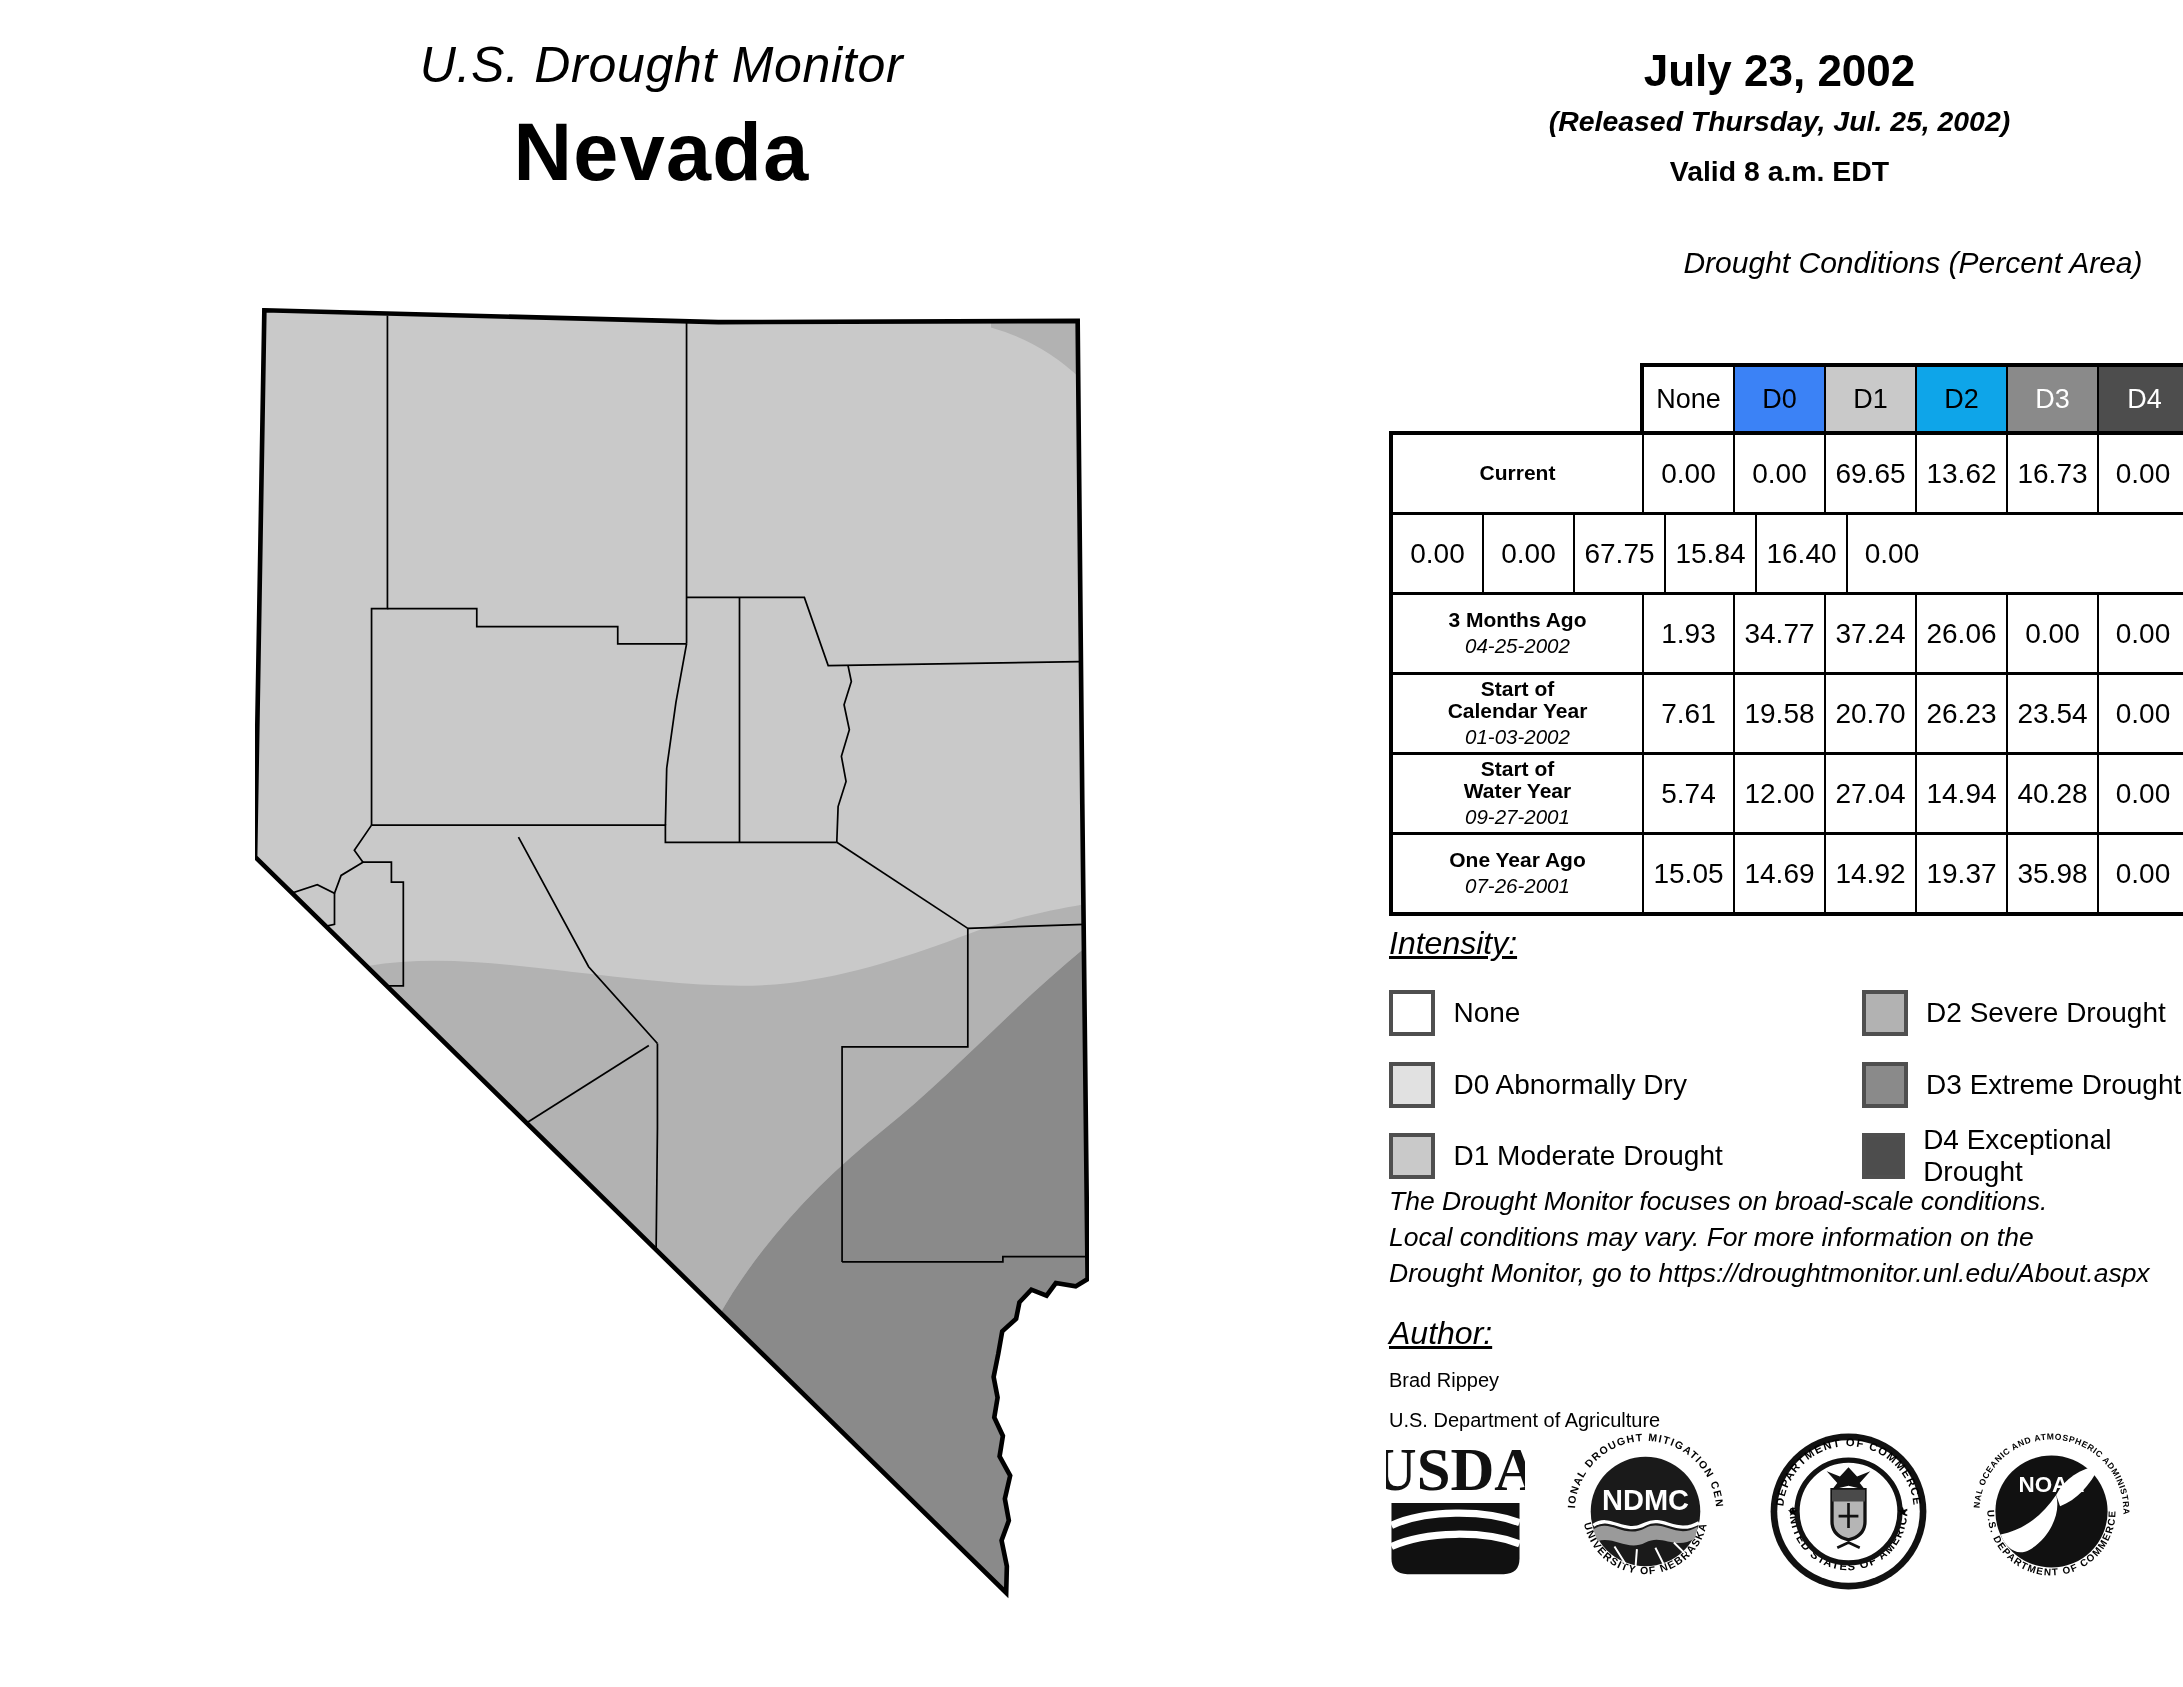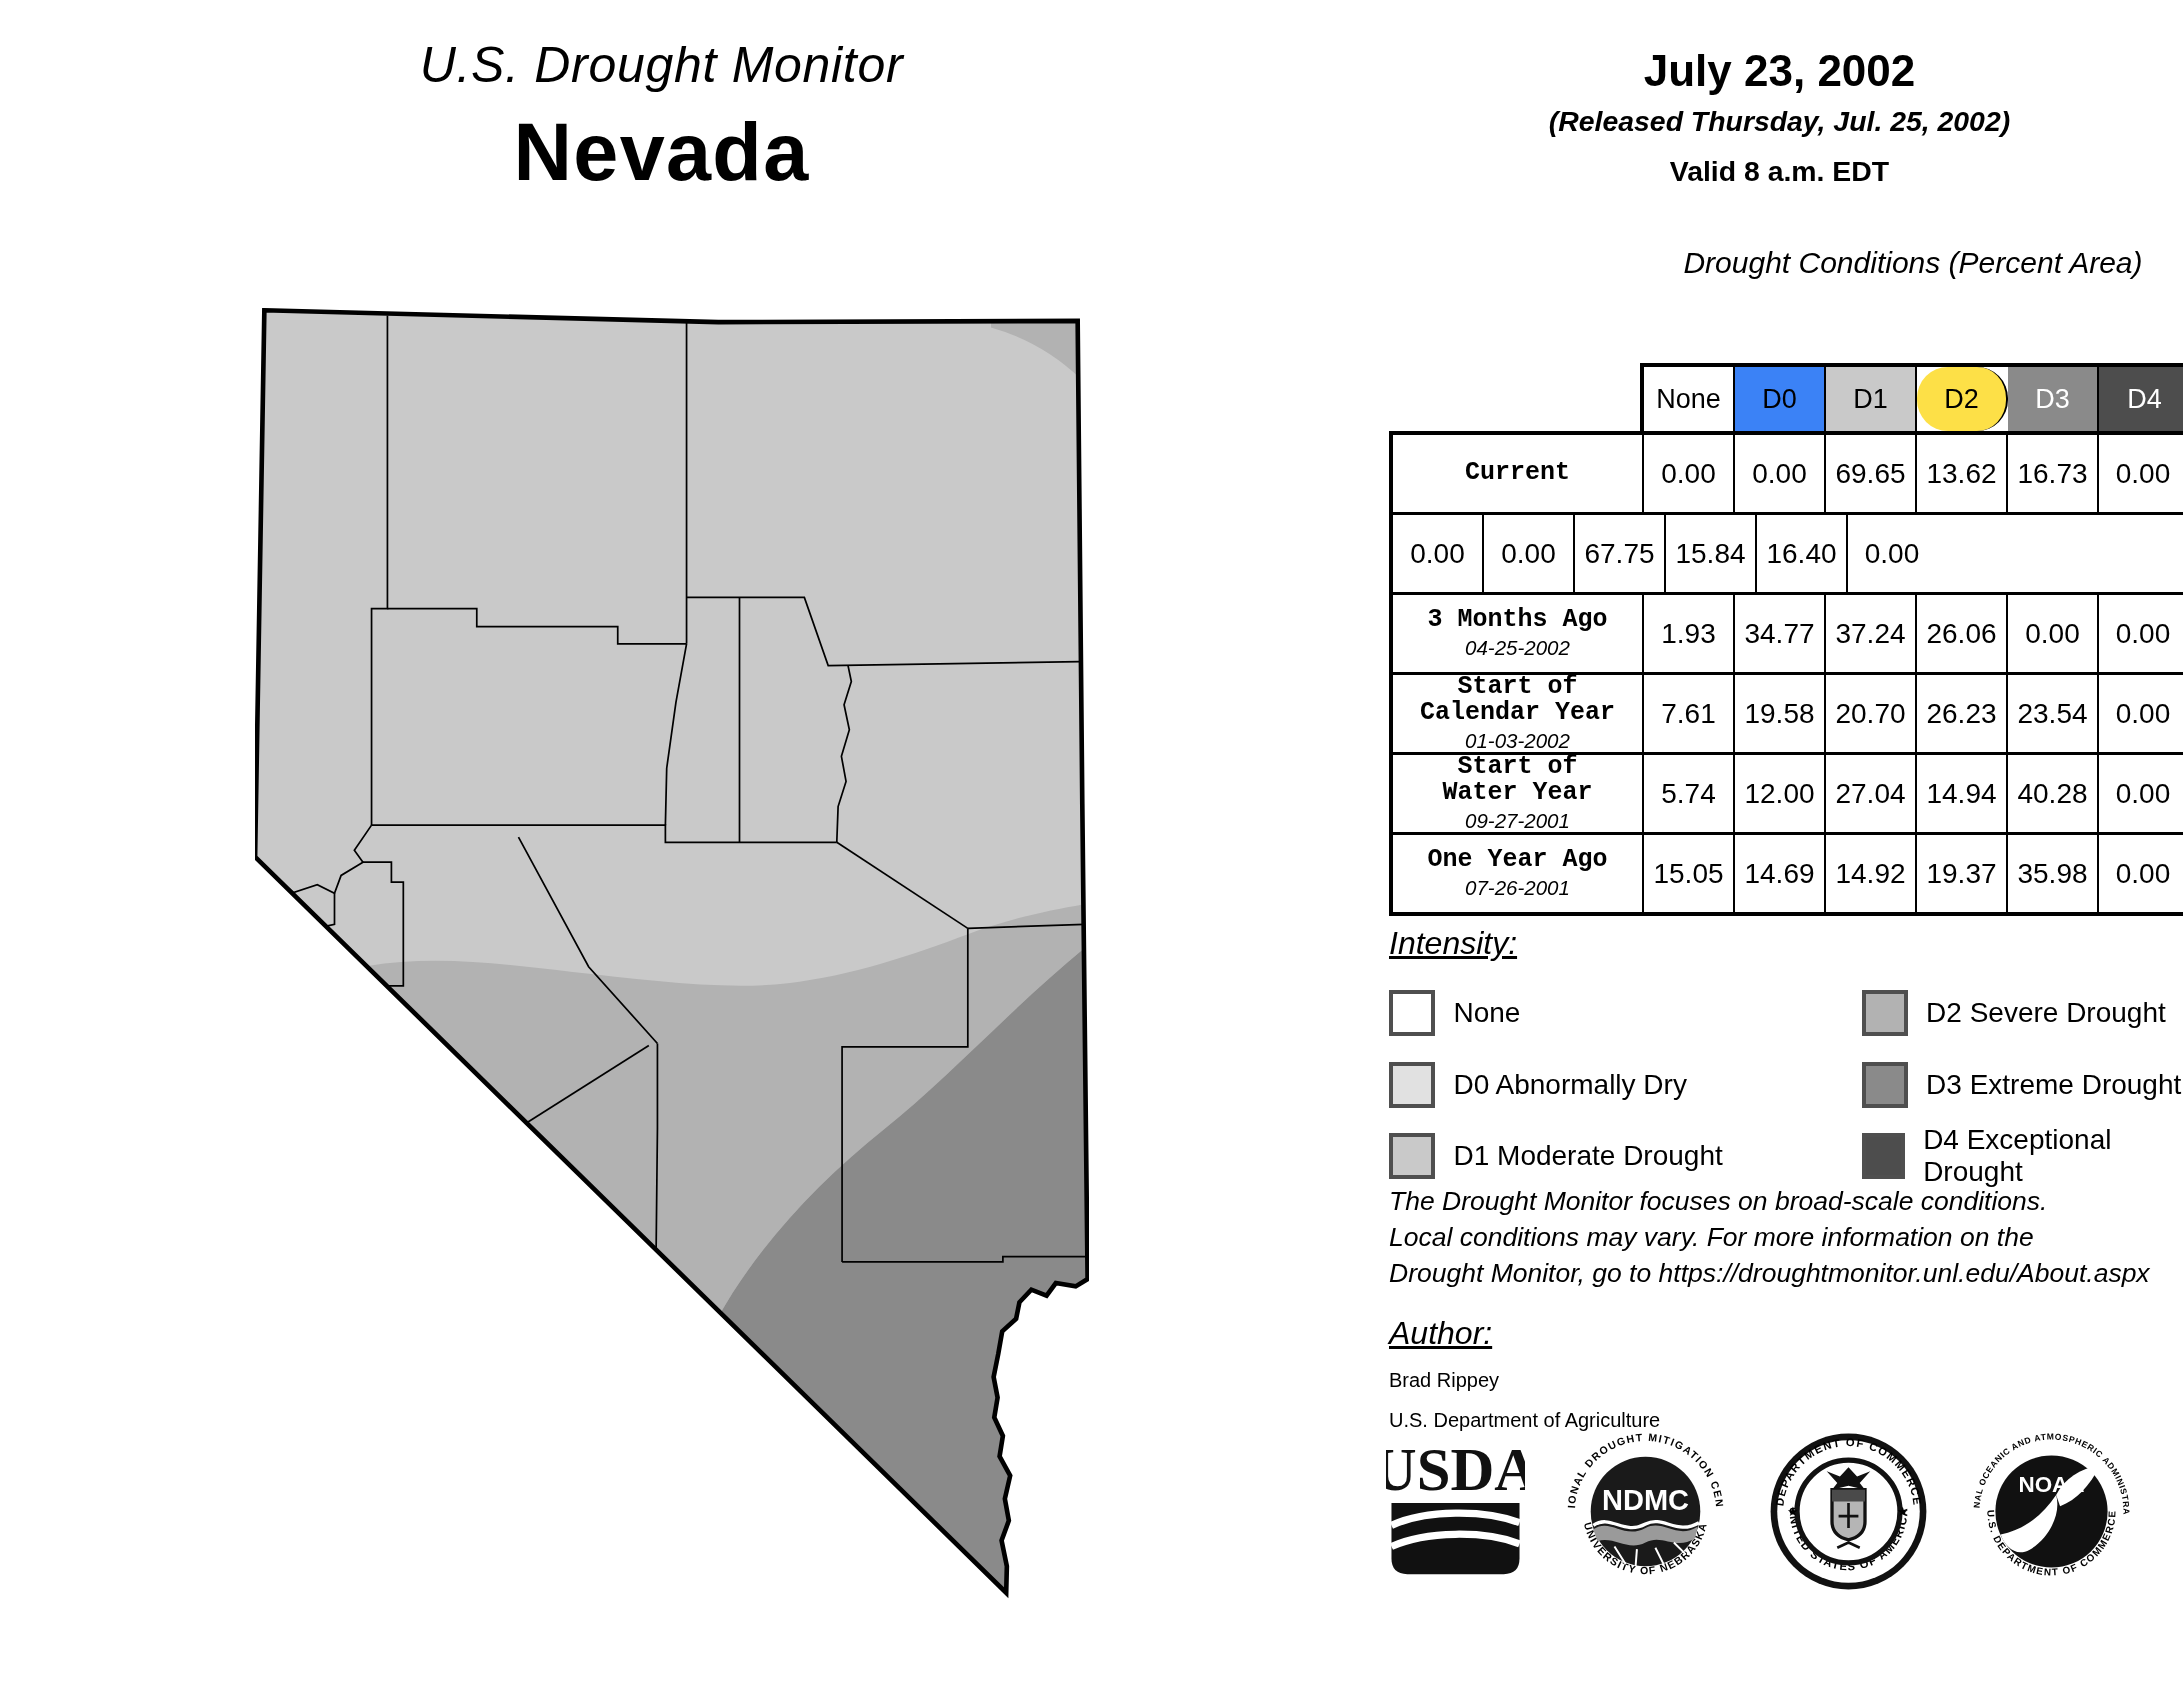--- a/index.html
+++ b/index.html
@@ -21,21 +21,21 @@
   .hdr-row{display:flex;margin-left:251px;border:4px solid #000;border-bottom:none;}
   .hdr-cell{width:91px;height:64px;display:flex;align-items:center;justify-content:center;
     font-size:27px;border-right:2.6px solid #000;box-sizing:border-box;}
   .hdr-cell:last-child{border-right:none;}
   .hdr-cell.lt{color:#fff;}
   .tbl-body{border:4.6px solid #000;width:795px;}
   .data-row{display:flex;border-bottom:3.3px solid #000;height:77px;}
   .data-row:last-child{border-bottom:none;}
   .lbl-cell{width:251px;box-sizing:border-box;border-right:2.6px solid #000;display:flex;
     flex-direction:column;align-items:center;justify-content:center;text-align:center;}
-  .lbl{font-size:25px;font-weight:bold;line-height:1.06;white-space:pre-line;font-family:Liberation Mono, monospace;}
+  .lbl{font-size:21px;font-weight:bold;line-height:1.06;white-space:pre-line;}
   .lbl-date{font-size:20.5px;font-style:italic;margin-top:2.6px;}
   .val-cell{width:91px;box-sizing:border-box;border-right:2.6px solid #000;display:flex;
     align-items:center;justify-content:center;font-size:28px;}
   .val-cell:last-child{border-right:none;width:88px;}
   
   #intensity{left:1389px;top:925px;width:807px;}
   .sec-head{font-size:32px;font-style:italic;text-decoration:underline;}
   #legend-cols{display:flex;margin-top:26.5px;}
   .leg-col{display:flex;flex-direction:column;gap:22.5px;}
   .leg-col.c1{width:509px;}
@@ -119,21 +119,21 @@
   <div id="valid">Valid 8 a.m. EDT</div>
 </div>
 
 <div class="abs" id="table-title">Drought Conditions (Percent Area)</div>
 
 <div class="abs" id="drought-table">
   <div class="hdr-row">
     <div class="hdr-cell" style="background-color: rgb(255, 255, 255);">None</div>
     <div class="hdr-cell" style="background-color: #3b82f6;">D0</div>
     <div class="hdr-cell" style="background-color: rgb(201, 201, 201);">D1</div>
-    <div class="hdr-cell" style="background-color: #fde047; border-radius: 31px;">D2</div>
+    <div class="hdr-cell" style="background-color: #0ea5e9;">D2</div>
     <div class="hdr-cell lt" style="background-color: rgb(138, 138, 138);">D3</div>
     <div class="hdr-cell lt" style="background-color: rgb(77, 77, 77);">D4</div>
   </div>
 
   <div class="tbl-body">
     <div class="data-row">
       <div class="lbl-cell">
         <div class="lbl">Current</div>
       </div>
       <div class="val-cell">0.00</div>

